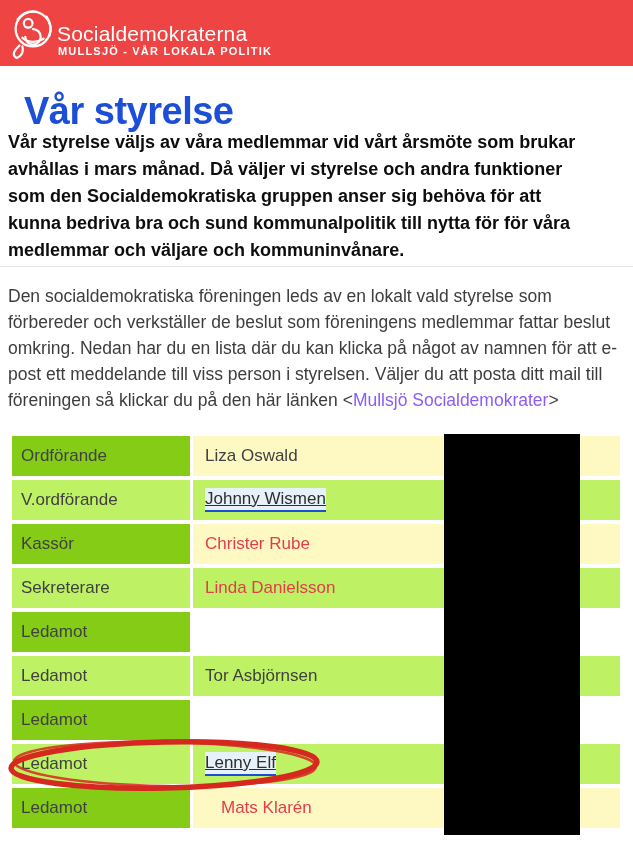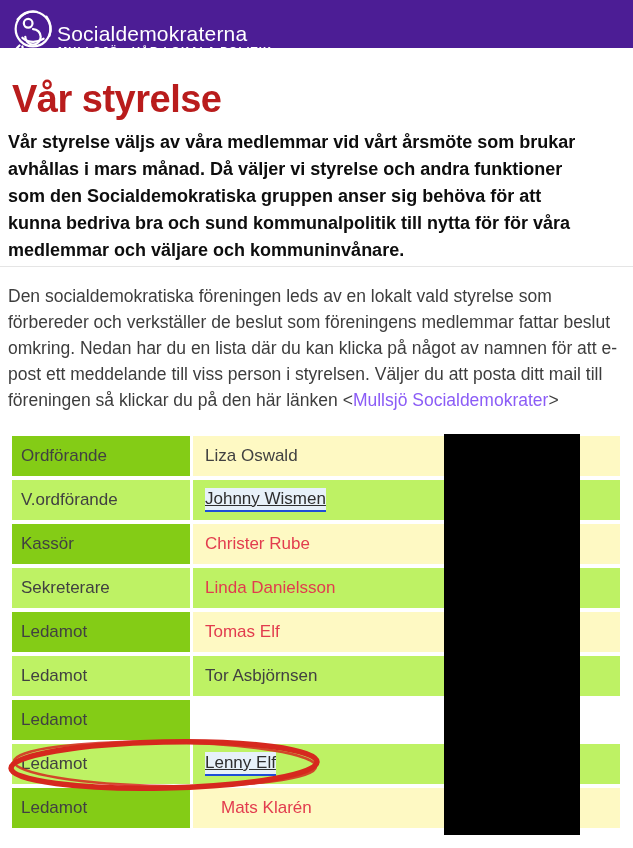--- a/index.html
+++ b/index.html
@@ -2,37 +2,37 @@
 <html><head>
 <meta charset="utf-8">
 <style>
   html,body { margin:0; padding:0; }
   body {
     width:633px; height:848px; position:relative; overflow:hidden;
     background:#ffffff; font-family:"Liberation Sans", sans-serif;
   }
   
   .site-header {
-    position:absolute; left:0; top:0; width:633px; height:48px;
-    background:#4c1d95;
+    position:absolute; left:0; top:0; width:633px; height:66px;
+    background:#ef4444;
   }
   .rose { position:absolute; left:6px; top:5px; }
   .brand {
     position:absolute; left:57px; top:22px;
     color:#ffffff; font-size:21px; font-weight:400; letter-spacing:0.2px;
   }
   .tagline {
     position:absolute; left:58px; top:45px;
     color:#ffffff; font-size:11px; font-weight:bold; letter-spacing:1.2px;
   }
   
   .page-title {
-    position:absolute; left:8px; top:74px; margin:4px;
+    position:absolute; left:8px; top:74px; margin:16px;
     font-size:38px; line-height:42px; font-weight:800; letter-spacing:-0.5px;
-    color:#b91c1c;
+    color:#1d4ed8;
   }
   .intro {
     position:absolute; left:8px; top:129px; width:586px;
     font-size:18px; line-height:27px; font-weight:bold; color:#0d0d0d;
   }
   .divider {
     position:absolute; left:0; top:266px; width:633px; height:1px;
     background:#e5e5e5;
   }
   .body-text {
@@ -123,23 +123,20 @@
 
   <div class="trow grey">
     <div class="cell-role">Sekreterare</div>
     <div class="cell-name">
       <a class="red-link">Linda Danielsson</a>
     </div>
   </div>
 
   <div class="trow">
     <div class="cell-role">Ledamot</div>
-    <div class="cell-name">
-      <a class="red-link">Tomas Elf</a>
-    </div>
   </div>
 
   <div class="trow grey">
     <div class="cell-role">Ledamot</div>
     <div class="cell-name">
       <span class="plain-name">Tor Asbjörnsen</span>
     </div>
   </div>
 
   <div class="trow">

